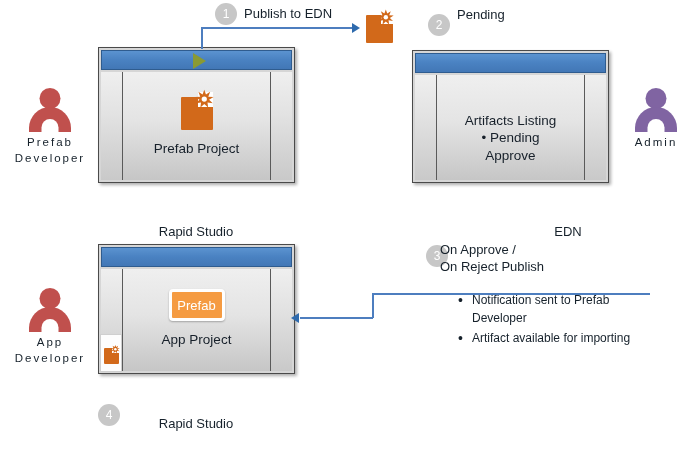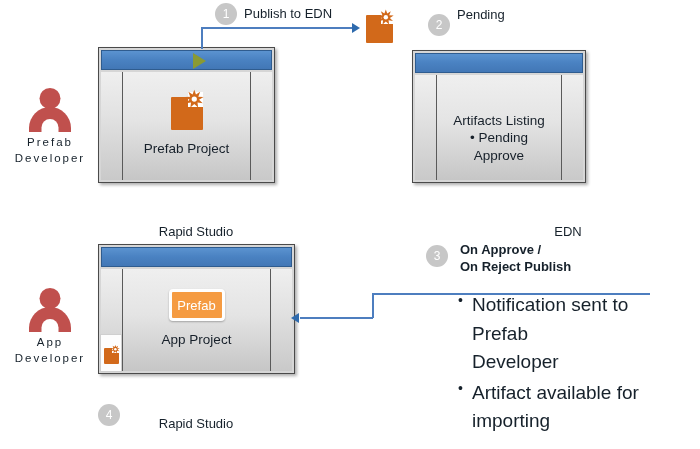--- a/index.html
+++ b/index.html
@@ -72,21 +72,21 @@
 
   
   .badge{position:absolute;width:22px;height:22px;border-radius:50%;
        background:#c7c7c7;color:#ffffff;font-size:12px;
        display:flex;align-items:center;justify-content:center;}
 
   
   .step-text{position:absolute;font-size:13px;color:#16212b;line-height:1.32;}
 
   
-  .bullets{position:absolute;font-size:19px;color:#16212b;line-height:1.5;}
+  .bullets{position:absolute;font-size:12px;color:#16212b;line-height:1.5;}
   .bullets .bl{position:relative;padding-left:16px;margin-bottom:2px;}
   .bullets .bl:before{content:"\2022";position:absolute;left:2px;top:-1px;
        font-size:14px;color:#16212b;}
 
   
   .conn{position:absolute;background:#4d7ebf;}
   .conn.h{height:1.5px;}
   .conn.v{width:1.5px;}
   .arrow-r{position:absolute;width:0;height:0;
        border-left:8px solid #2e6aad;
@@ -104,21 +104,21 @@
     <div class="actor-glyph">
       <div class="actor-head" style="background:#c0504d;"></div>
       <div class="actor-body" style="background:#c0504d;"></div>
     </div>
     <div class="actor-label">
       <div>Prefab</div>
       <div>Developer</div>
     </div>
   </div>
 
-  <div class="win" style="left:98px;top:47px;width:177px;height:136px;">
+  <div class="win" style="left:98px;top:47px;width:197px;height:136px;">
     <div class="win-title">
       <div class="play-tri" style="left:91px;top:2px;"></div>
     </div>
     <div class="win-body">
       <div class="pane-left"></div>
       <div class="pane-main">
 
         <span class="artifact" style="position:absolute;left:50%;top:20px;margin-left:-16px;width:32px;height:38px;">
           <span class="sheet"></span>
           <span class="notch"></span>
@@ -152,36 +152,45 @@
       <polygon fill="#d2691a" points="12,0 14.2,6.2 19.6,2.6 17.2,9 24,9.4 18.2,13 23,17.6 16.2,16.4 17,23 12,18.4 7,23 7.8,16.4 1,17.6 5.8,13 0,9.4 6.8,9 4.4,2.6 9.8,6.2"></polygon>
       <circle cx="12" cy="12" r="3.4" fill="#ffffff"></circle>
     </svg>
   </span>
 
   <div class="badge" style="left:428px;top:14px;">2</div>
   <div class="step-text" style="left:457px;top:6px;">
     <div style="text-align:center;">Pending</div>
   </div>
 
-  <div class="win" style="left:412px;top:50px;width:174px;height:133px;">
+  <div class="win" style="left:412px;top:50px;width:197px;height:133px;">
     <div class="win-title"></div>
     <div class="win-body">
       <div class="pane-left"></div>
       <div class="pane-main">
         <div class="pane-main-text" style="top:37px;">
           <div>Artifacts Listing</div>
           <div>•   Pending</div>
           <div>Approve</div>
         </div>
       </div>
       <div class="pane-right"></div>
     </div>
   </div>
   <div class="caption" style="left:568px;top:184px;transform:translateX(-50%);">EDN</div>
 
+  <div class="actor" style="left:618px;top:88px;width:76px;">
+    <div class="actor-glyph">
+      <div class="actor-head" style="background:#8064a2;"></div>
+      <div class="actor-body" style="background:#8064a2;"></div>
+    </div>
+    <div class="actor-label">
+      <div>Admin</div>
+    </div>
+  </div>
 
   <div class="actor" style="left:10px;top:288px;width:80px;">
     <div class="actor-glyph">
       <div class="actor-head" style="background:#c0504d;"></div>
       <div class="actor-body" style="background:#c0504d;"></div>
     </div>
     <div class="actor-label">
       <div>App</div>
       <div>Developer</div>
     </div>
@@ -215,21 +224,21 @@
   <div class="caption" style="left:196px;top:376px;transform:translateX(-50%);">Rapid Studio</div>
 
   <div class="badge" style="left:98px;top:404px;">4</div>
 
   <div class="conn h" style="left:372px;top:293px;width:278px;"></div>
   <div class="conn v" style="left:372px;top:293px;height:25px;"></div>
   <div class="conn h" style="left:300px;top:317px;width:73px;"></div>
   <div class="arrow-l" style="left:291px;top:313px;"></div>
 
   <div class="badge" style="left:426px;top:245px;">3</div>
-  <div class="step-text" style="left:460px;top:241px;font-weight:bold;">
+  <div class="step-text" style="left:440px;top:241px;">
     <div>On Approve /</div>
     <div>On Reject Publish</div>
   </div>
 
   <div class="bullets" style="left:456px;top:291px;width:232px;">
     <div class="bl">
       <span>Notification sent to Prefab</span><br>
       <span>Developer</span>
     </div>
     <div class="bl">Artifact available for importing</div>

